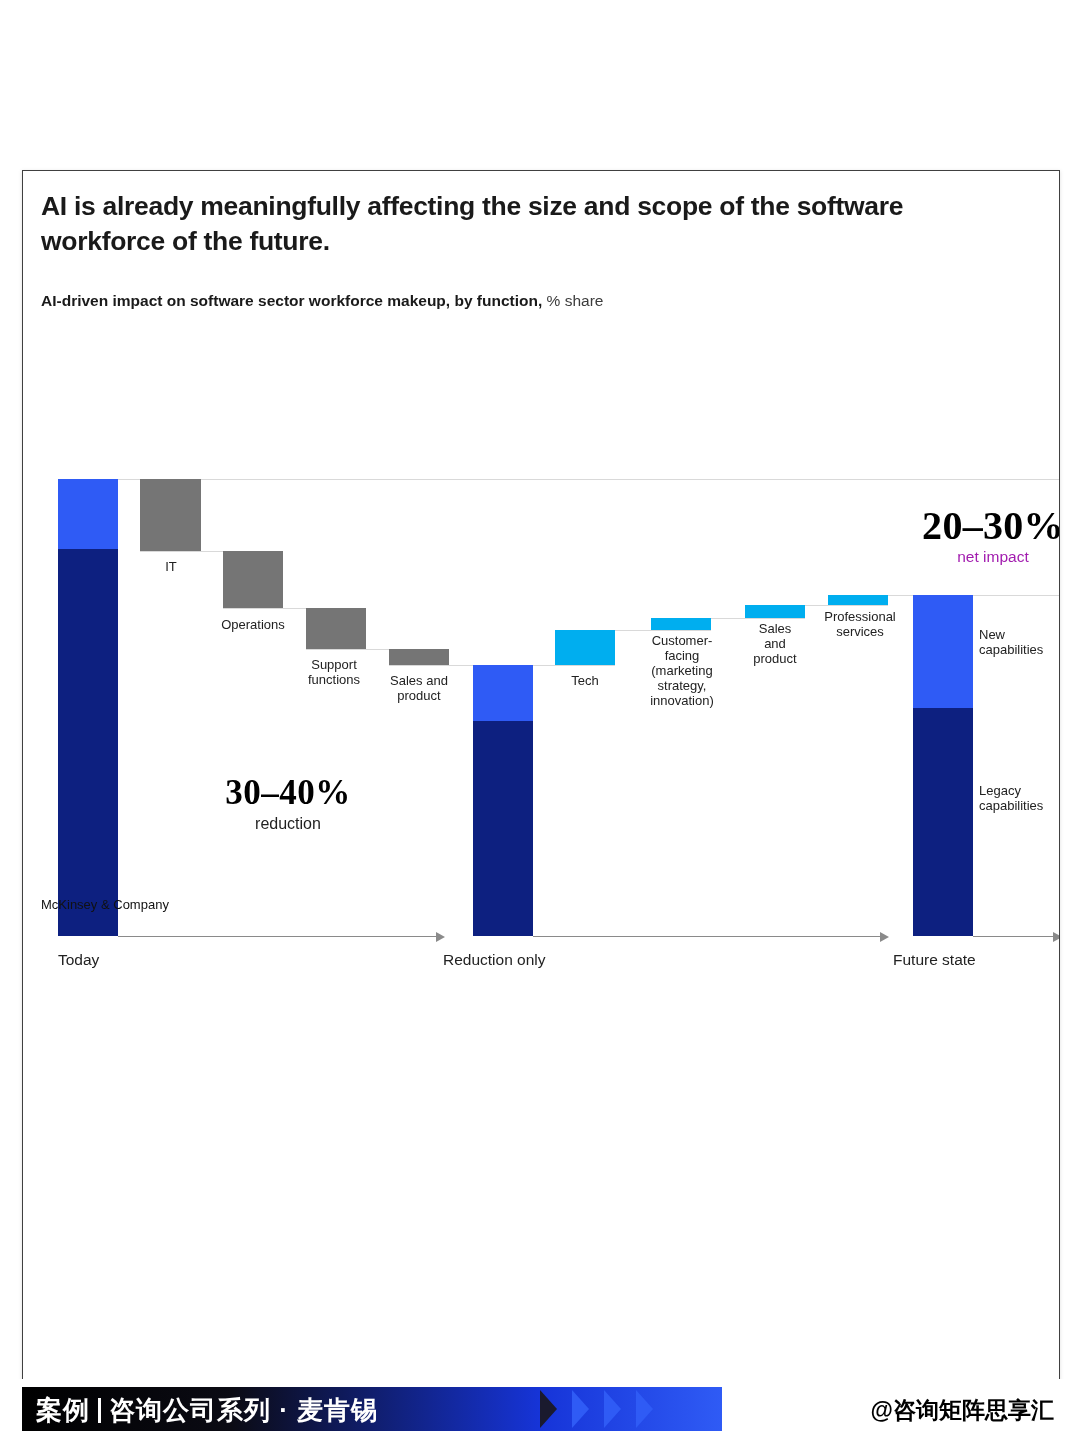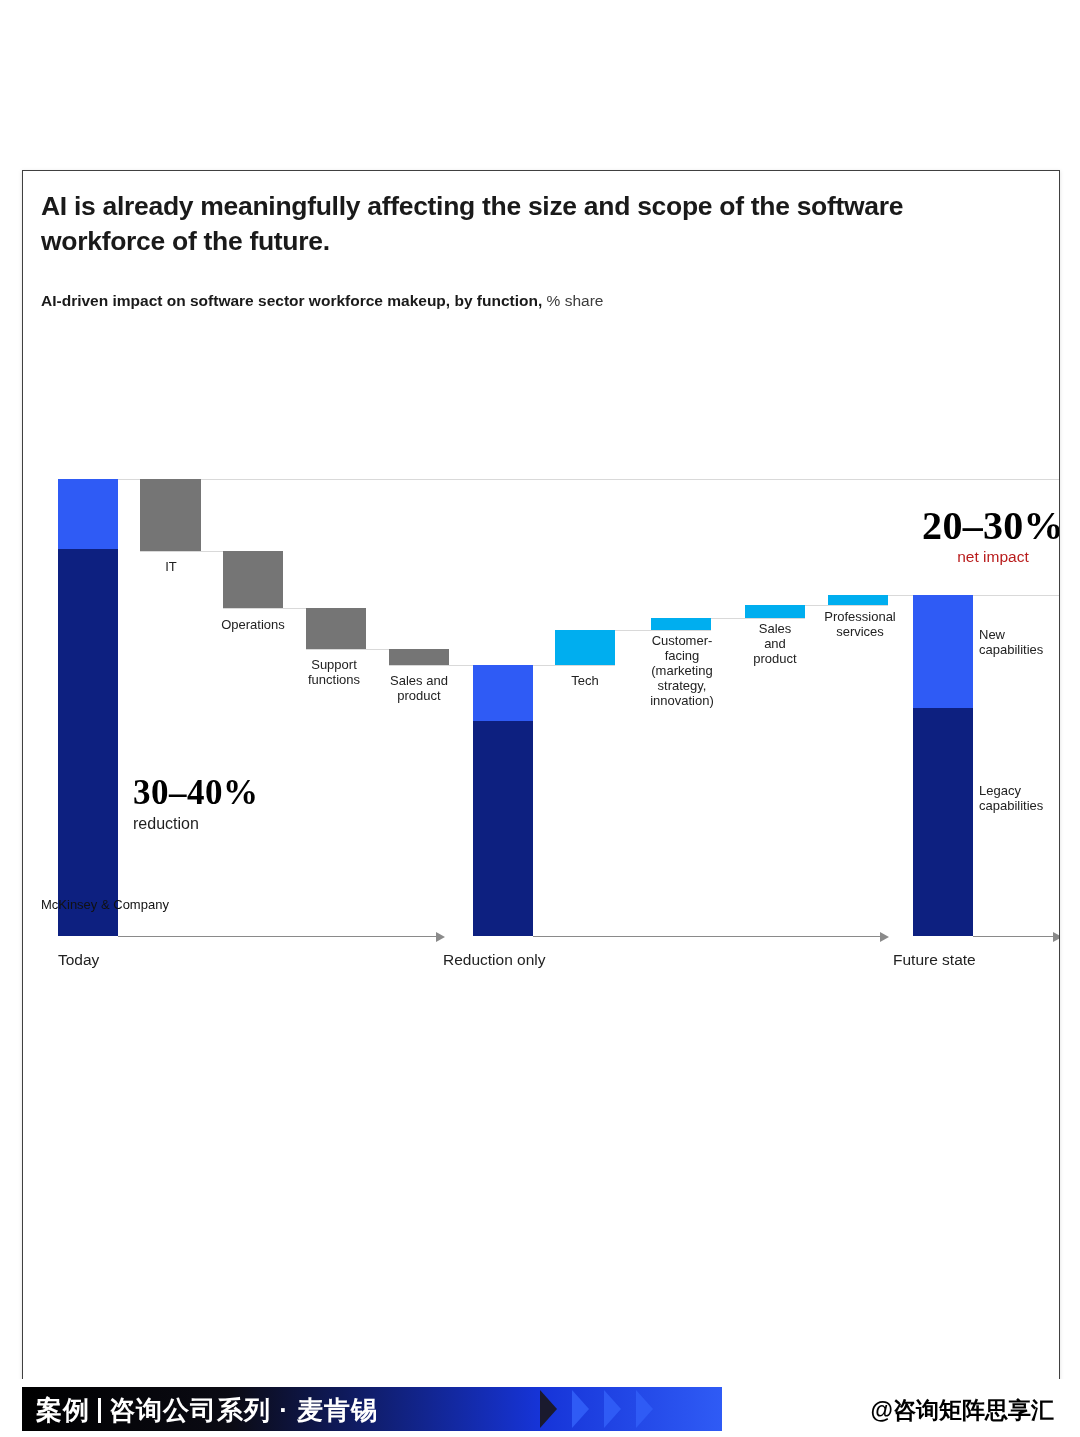--- a/index.html
+++ b/index.html
@@ -56,41 +56,41 @@
   
   .chart{position:absolute;left:0;top:162px;width:1036px;height:600px;}
   .bar{position:absolute;}
   .cline{position:absolute;height:1px;background:#d9d9d9;}
   .blabel{
     position:absolute;font-size:13px;color:#222;
     line-height:1.16;text-align:center;
   }
 
   
-  .callout{position:absolute;}
+  .callout{position:absolute;text-align:center;}
   .callout .big{
     font-family:"Liberation Serif","DejaVu Serif",serif;
     font-size:35px;font-weight:700;color:#000;letter-spacing:.5px;
     line-height:1.05;
   }
   .callout .sub{
     font-size:16px;color:#1f1f1f;margin-top:2px;line-height:1.2;
   }
   .callout .note{
     font-size:15.5px;color:#1f1f1f;font-style:italic;
     line-height:1.33;margin-top:16px;
   }
 
   
   .netimp{position:absolute;text-align:center;}
   .netimp .big{
     font-family:"Liberation Serif","DejaVu Serif",serif;
     font-size:40px;font-weight:700;color:#000000;letter-spacing:.3px;line-height:1.05;
   }
-  .netimp .sub{font-size:15.5px;color:#b91c1c;margin-top:1px;}
+  .netimp .sub{font-size:15.5px;color:#a21caf;margin-top:1px;}
 
   
   .axis-seg{position:absolute;height:1px;background:#8a8a8a;}
   .axis-head{
     position:absolute;width:0;height:0;
     border-top:5px solid transparent;border-bottom:5px solid transparent;
     border-left:9px solid #8a8a8a;
   }
   .axis-label{position:absolute;font-size:15.5px;color:#222;}
 

